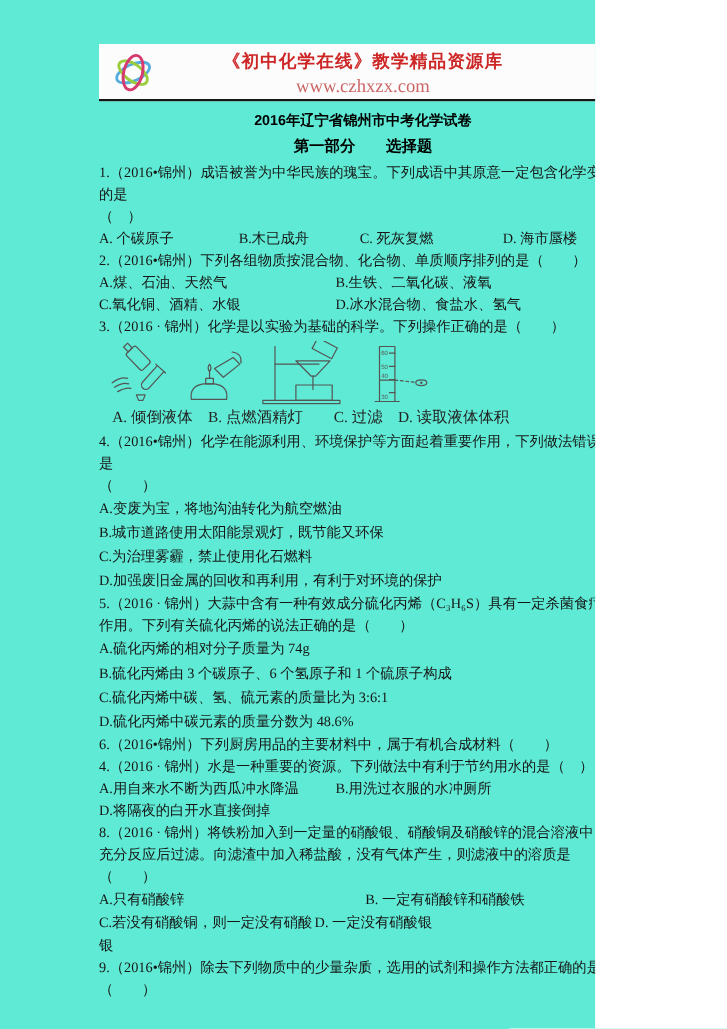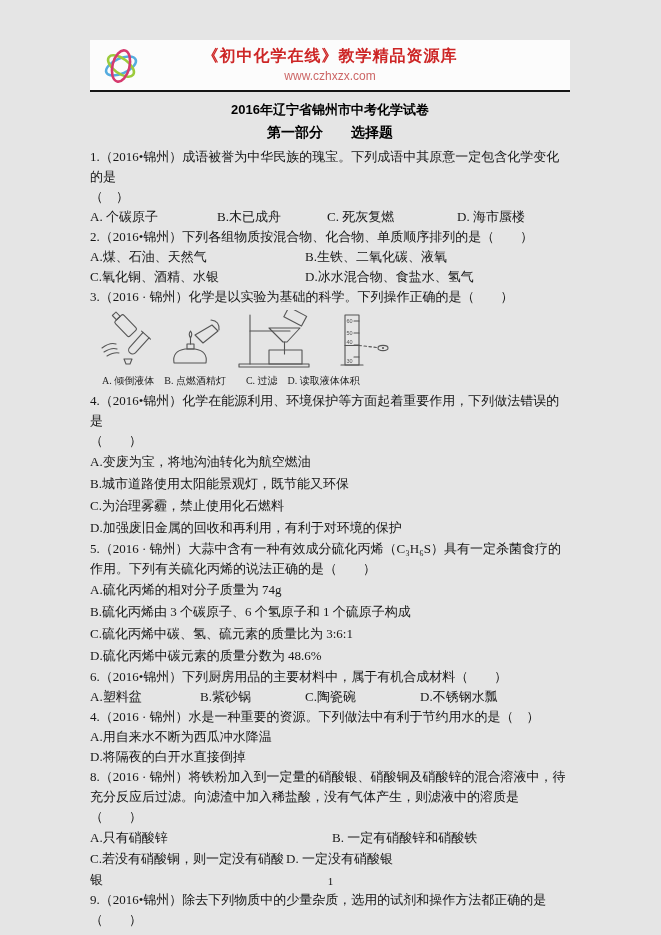--- a/index.html
+++ b/index.html
@@ -2,49 +2,49 @@
 <html><head>
 <meta charset="utf-8">
 <style>
   * { box-sizing: border-box; }
   html,body { margin:0; padding:0; background:#ffffff; }
   body {
     width:661px; height:935px;
     font-family:"Liberation Serif","DejaVu Serif",serif;
     color:#161616;
   }
-  .page { position:relative; width:661px; height:935px; overflow:hidden; background:#e5e5e5; }
+  .page { position:relative; width:541px; height:935px; overflow:hidden; background:#5eead4; }
   .content { position:absolute; left:90px; top:40px; width:480px; }
 
   
   .banner { position:relative; height:52px; background:#fcfcfc; border-bottom:2px solid #161616; }
   .logo { position:absolute; left:8px; top:3px; }
   .banner-center { text-align:center; padding-top:6px; }
   .site-title {
     font-family:"Liberation Sans","DejaVu Sans",sans-serif;
     font-weight:bold; font-size:16px; color:#cd2626; letter-spacing:1px;
   }
-  .site-url { font-size:12px; color:#c66; margin-top:2px; font-family:Liberation Sans, sans-serif; }
+  .site-url { font-size:17px; color:#c66; margin-top:2px; font-family:Liberation Serif, serif; }
 
   .doc-title { font-size:13px; font-weight:bold; text-align:center; margin:9px 0 5px 0;
     font-family:"Liberation Sans","DejaVu Sans",sans-serif; color:#000; }
   .section-title { font-size:14px; font-weight:bold; text-align:center; margin:0 0 5px 0; color:#000; }
 
   .q { font-size:13px; }
   .ln { line-height:20px; min-height:20px; }
   .lh22 .ln { line-height:22px; min-height:22px; }
 
   .row4a { display:grid; grid-template-columns:127px 110px 130px auto; }
   .row4b { display:grid; grid-template-columns:110px 105px 115px auto; }
   .row2  { display:grid; grid-template-columns:215px auto; }
   .row2w { display:grid; grid-template-columns:242px auto; }
   .row2n { display:grid; grid-template-columns:196px auto; }
 
   .figure { margin:3px 0 0 8px; }
-  .fig-caption { font-size:10px; color:#222; line-height:16px; margin:1px 0 2px 4px; }
+  .fig-caption { font-size:14px; color:#222; line-height:16px; margin:1px 0 2px 4px; }
 
   .pagenum { position:absolute; top:875px; left:0; width:661px; text-align:center;
     font-size:11px; color:#111; }
 </style>
 </head>
 <body>
 
 <div class="page">
   <div class="content">
 
@@ -164,32 +164,27 @@
     <div class="q lh22">
       <div style="line-height:20px">5.（2016 · 锦州）大蒜中含有一种有效成分硫化丙烯（C₃H₆S）具有一定杀菌食疗的作用。下列有关硫化丙烯的说法正确的是（　　）</div>
       <div class="ln">A.硫化丙烯的相对分子质量为 74g</div>
       <div class="ln">B.硫化丙烯由 3 个碳原子、6 个氢原子和 1 个硫原子构成</div>
       <div class="ln">C.硫化丙烯中碳、氢、硫元素的质量比为 3:6:1</div>
       <div class="ln">D.硫化丙烯中碳元素的质量分数为 48.6%</div>
     </div>
 
     <div class="q">
       <div class="ln">6.（2016•锦州）下列厨房用品的主要材料中，属于有机合成材料（　　）</div>
-      <div class="ln row4b">
-        <span>A.塑料盆</span>
-        <span>B.紫砂锅</span>
-        <span>C.陶瓷碗</span>
-        <span>D.不锈钢水瓢</span>
-      </div>
     </div>
 
     <div class="q">
       <div class="ln">4.（2016 · 锦州）水是一种重要的资源。下列做法中有利于节约用水的是（　）</div>
       <div class="ln row2">
         <span>A.用自来水不断为西瓜冲水降温</span>
+        <span>B.用洗过衣服的水冲厕所</span>
       </div>
       <div class="ln row2">
         <span>D.将隔夜的白开水直接倒掉</span>
       </div>
     </div>
 
     <div class="q">
       <div style="line-height:20px">8.（2016 · 锦州）将铁粉加入到一定量的硝酸银、硝酸铜及硝酸锌的混合溶液中，待充分反应后过滤。向滤渣中加入稀盐酸，没有气体产生，则滤液中的溶质是（　　）</div>
       <div class="ln row2w" style="line-height:21px">
         <span>A.只有硝酸锌</span>

